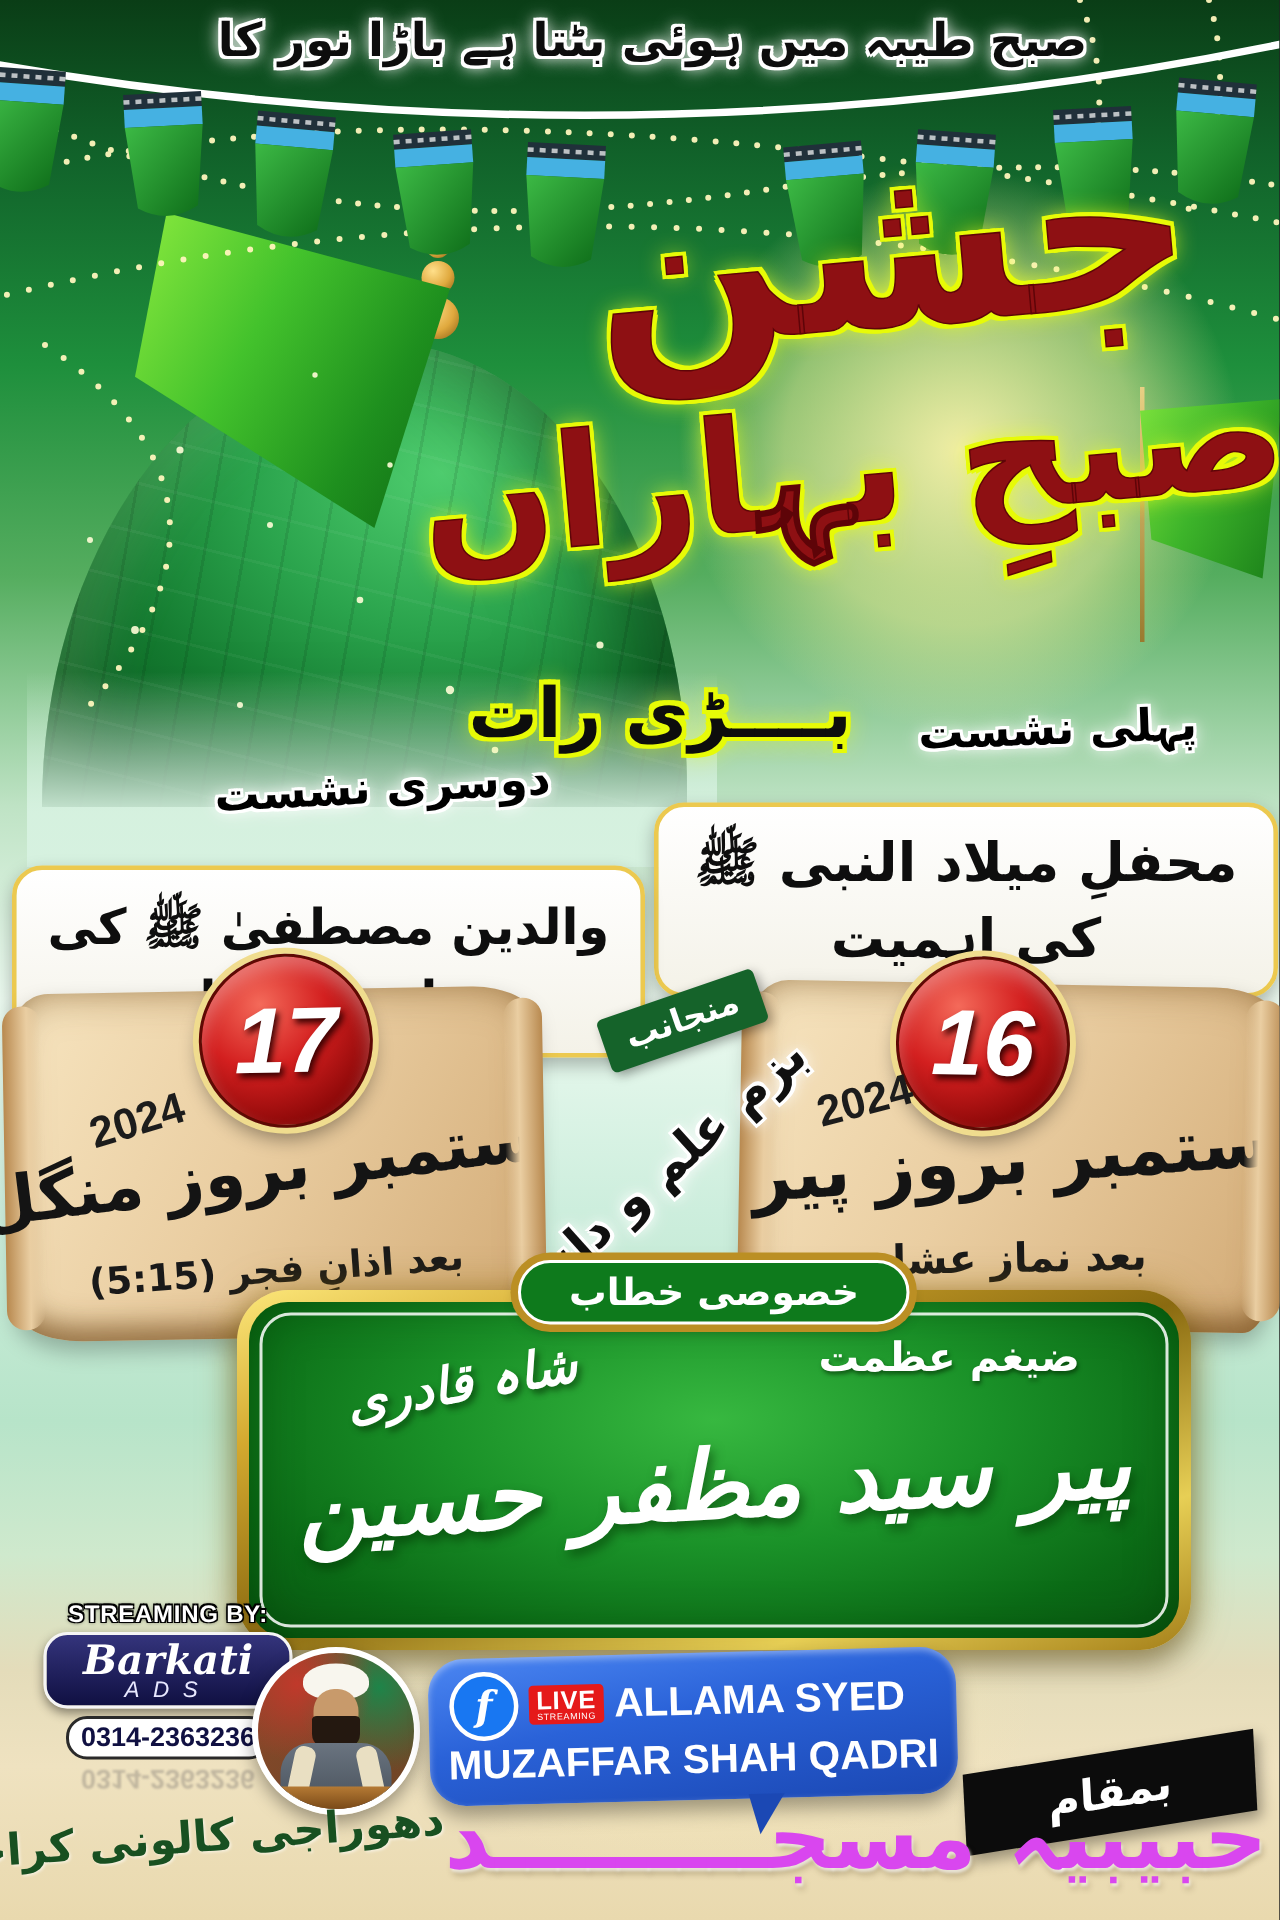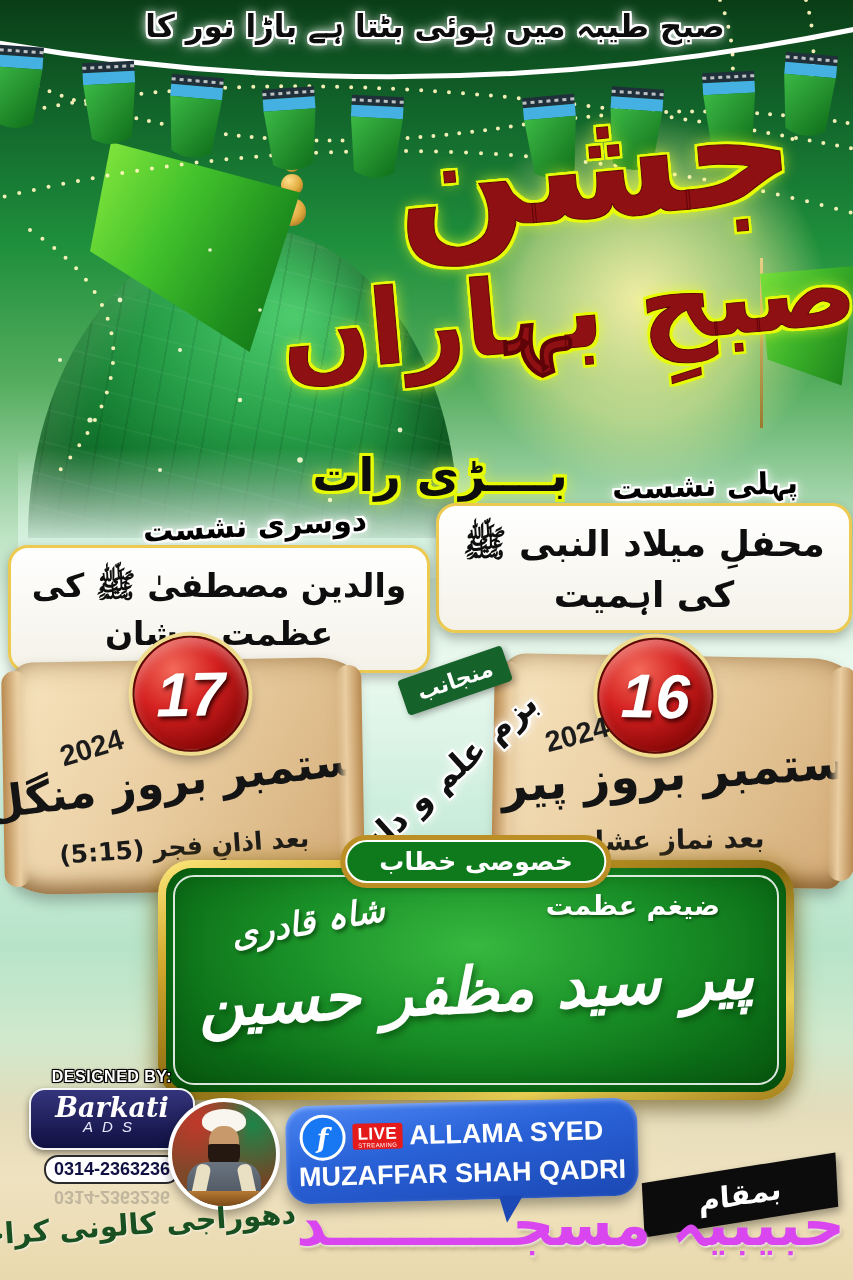--- a/index.html
+++ b/index.html
@@ -65,21 +65,21 @@
     -webkit-text-stroke:1px #5e0408;}
   .subtitle{position:absolute;left:245px;top:448px;width:390px;text-align:center;
     font-size:46px;font-weight:bold;color:#0d0d0d;}
   
   .session-label{position:absolute;font-size:30px;font-weight:bold;color:#000;white-space:nowrap;}
   .label-1{left:570px;top:468px;width:270px;text-align:center;transform:rotate(-2deg);}
   .label-2{left:120px;top:508px;width:270px;text-align:center;transform:rotate(-3deg);}
   .session-box{position:absolute;border:3px solid #ecc94f;border-radius:20px;
     background:linear-gradient(180deg,#ffffff 0%,#f4f2e8 100%);
     box-shadow:0 5px 12px rgba(0,0,0,.28);display:flex;align-items:center;justify-content:center;
-    font-weight:bold;color:#0e0e0e;text-align:center;}
+    font-weight:bold;color:#0e0e0e;text-align:center;margin-top:32px;}
   .box-1{left:436px;top:503px;width:410px;height:124px;font-size:36px;}
   .box-2{left:8px;top:545px;width:416px;height:122px;font-size:33px;}
   
   .scroll{position:absolute;background:linear-gradient(120deg,#f7e5c0 0%,#eaceA2 45%,#d2aa75 100%);
     background:linear-gradient(120deg,#f7e5c0 0%,#eacea2 45%,#d2aa75 100%);
     border-radius:26px 42px 20px 46px / 30px 22px 42px 24px;
     box-shadow:inset 0 0 26px rgba(120,80,30,.55),inset 0 -10px 16px rgba(110,70,25,.5),0 7px 14px rgba(0,0,0,.25);}
   .scroll::before{content:"";position:absolute;left:-5px;top:8px;bottom:8px;width:26px;border-radius:14px;
     background:linear-gradient(90deg,#b8894f,#eacea2 62%,rgba(234,206,162,0));}
   .scroll::after{content:"";position:absolute;right:-5px;top:8px;bottom:8px;width:26px;border-radius:14px;
@@ -128,21 +128,21 @@
   .speaker-suffix{position:absolute;top:34px;left:64px;color:#fff;font-size:34px;font-weight:bold;
     font-style:italic;transform:rotate(-10deg);text-shadow:2px 3px 4px rgba(0,40,0,.55);}
   .speaker-name{position:absolute;left:0;right:0;top:86px;text-align:center;color:#fff;font-size:63px;
     font-weight:bold;font-style:italic;transform:rotate(-3deg);white-space:nowrap;
     text-shadow:2px 4px 7px rgba(0,50,0,.55);}
   
   .designer{position:absolute;left:26px;top:1068px;width:172px;text-align:center;}
   .designer-label{font-family:"Liberation Sans",sans-serif;font-size:16px;font-weight:bold;color:#fff;
     letter-spacing:.5px;text-shadow:0 0 3px #000,1px 1px 0 #000,-1px -1px 0 #000,1px -1px 0 #000,-1px 1px 0 #000;}
   .designer-box{margin:2px auto 0;width:150px;background:linear-gradient(180deg,#34347c,#101042);
-    border:2px solid #f5f5f5;border-radius:16px;padding:2px 6px 13px;box-shadow:0 3px 7px rgba(0,0,0,.45);}
+    border:2px solid #f5f5f5;border-radius:16px;padding:2px 6px 2px;box-shadow:0 3px 7px rgba(0,0,0,.45);}
   .designer-brand{font-family:"DejaVu Serif",serif;font-style:italic;font-weight:bold;font-size:27px;color:#fff;}
   .designer-sub{font-family:Liberation Sans, sans-serif;font-style:italic;font-size:15px;letter-spacing:9px;
     color:#e8e8ff;margin-top:-5px;}
   .designer-phone{margin:5px auto 0;width:fit-content;background:#fff;border:2px solid #2a2a2a;border-radius:14px;
     font-family:"Liberation Sans",sans-serif;font-size:18px;font-weight:bold;color:#101042;padding:2px 8px;}
   .phone-reflect{margin:2px auto 0;transform:scaleY(-1);opacity:.22;filter:blur(.6px);
     font-family:"Liberation Sans",sans-serif;font-size:18px;font-weight:bold;color:#223;}
   
   .photo{position:absolute;left:168px;top:1098px;width:104px;height:104px;border-radius:50%;
     border:4px solid #fff;overflow:hidden;box-shadow:0 5px 11px rgba(0,0,0,.35);
@@ -357,21 +357,21 @@
     <div class="banner-inner">
       <div class="banner-line"></div>
       <div class="speaker-tag rtl">خصوصی خطاب</div>
       <div class="speaker-honorific rtl">ضیغم عظمت</div>
       <div class="speaker-suffix rtl">شاہ قادری</div>
       <div class="speaker-name rtl">پیر سید مظفر حسین</div>
     </div>
   </div>
 
   <div class="designer">
-    <div class="designer-label">DESIGNED BY:</div>
+    <div class="designer-label">STREAMING BY:</div>
     <div class="designer-box">
       <div class="designer-brand">Barkati</div>
       <div class="designer-sub">ADS</div>
     </div>
     <div class="designer-phone">0314-2363236</div>
     <div class="phone-reflect">0314-2363236</div>
   </div>
 
   <div class="photo">
     <div class="turban"></div>

